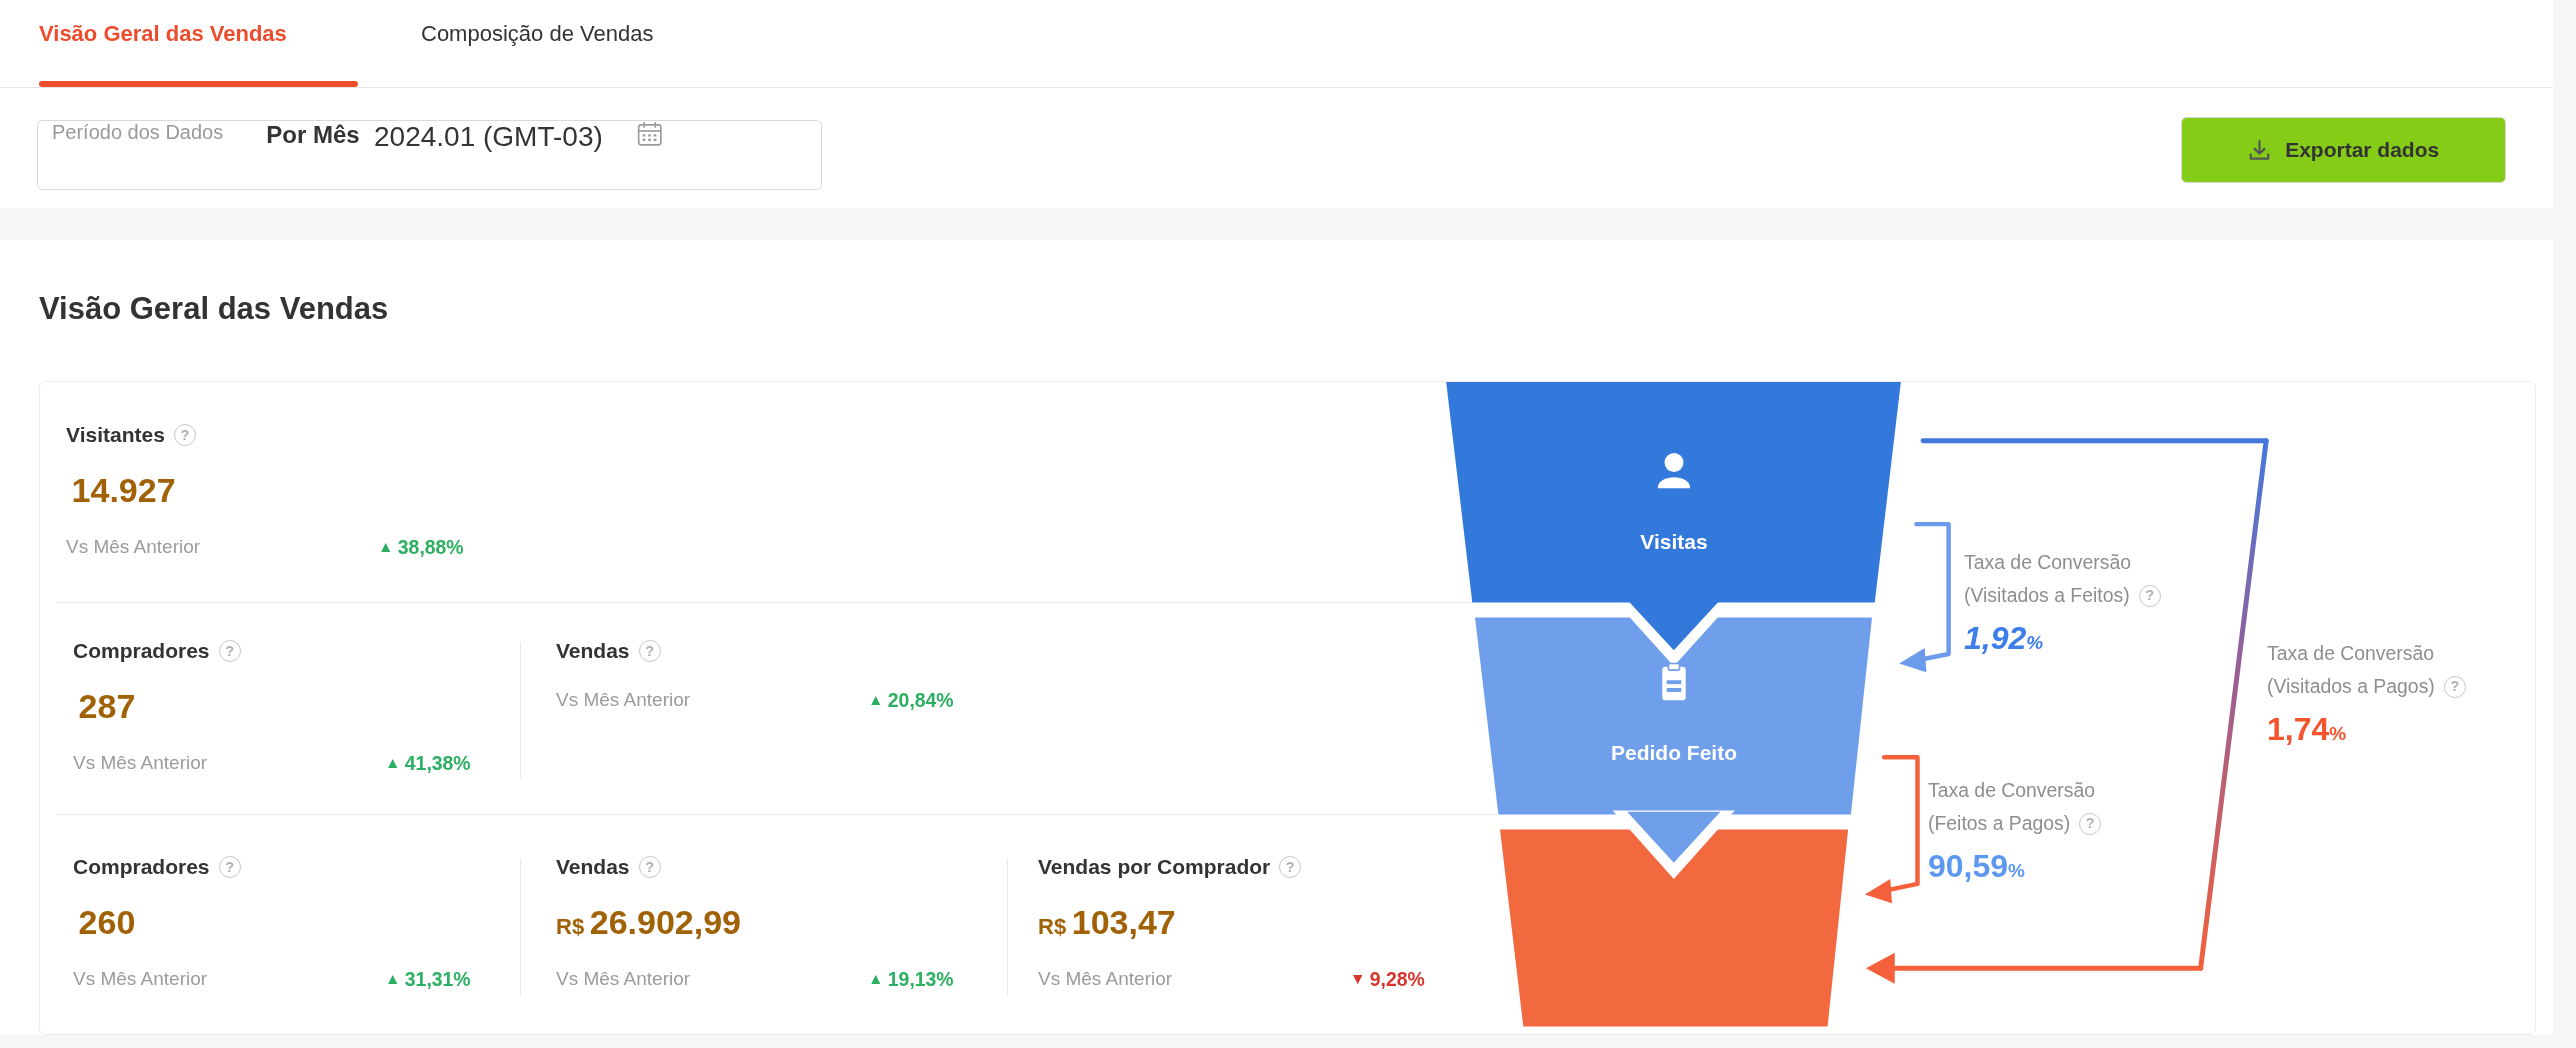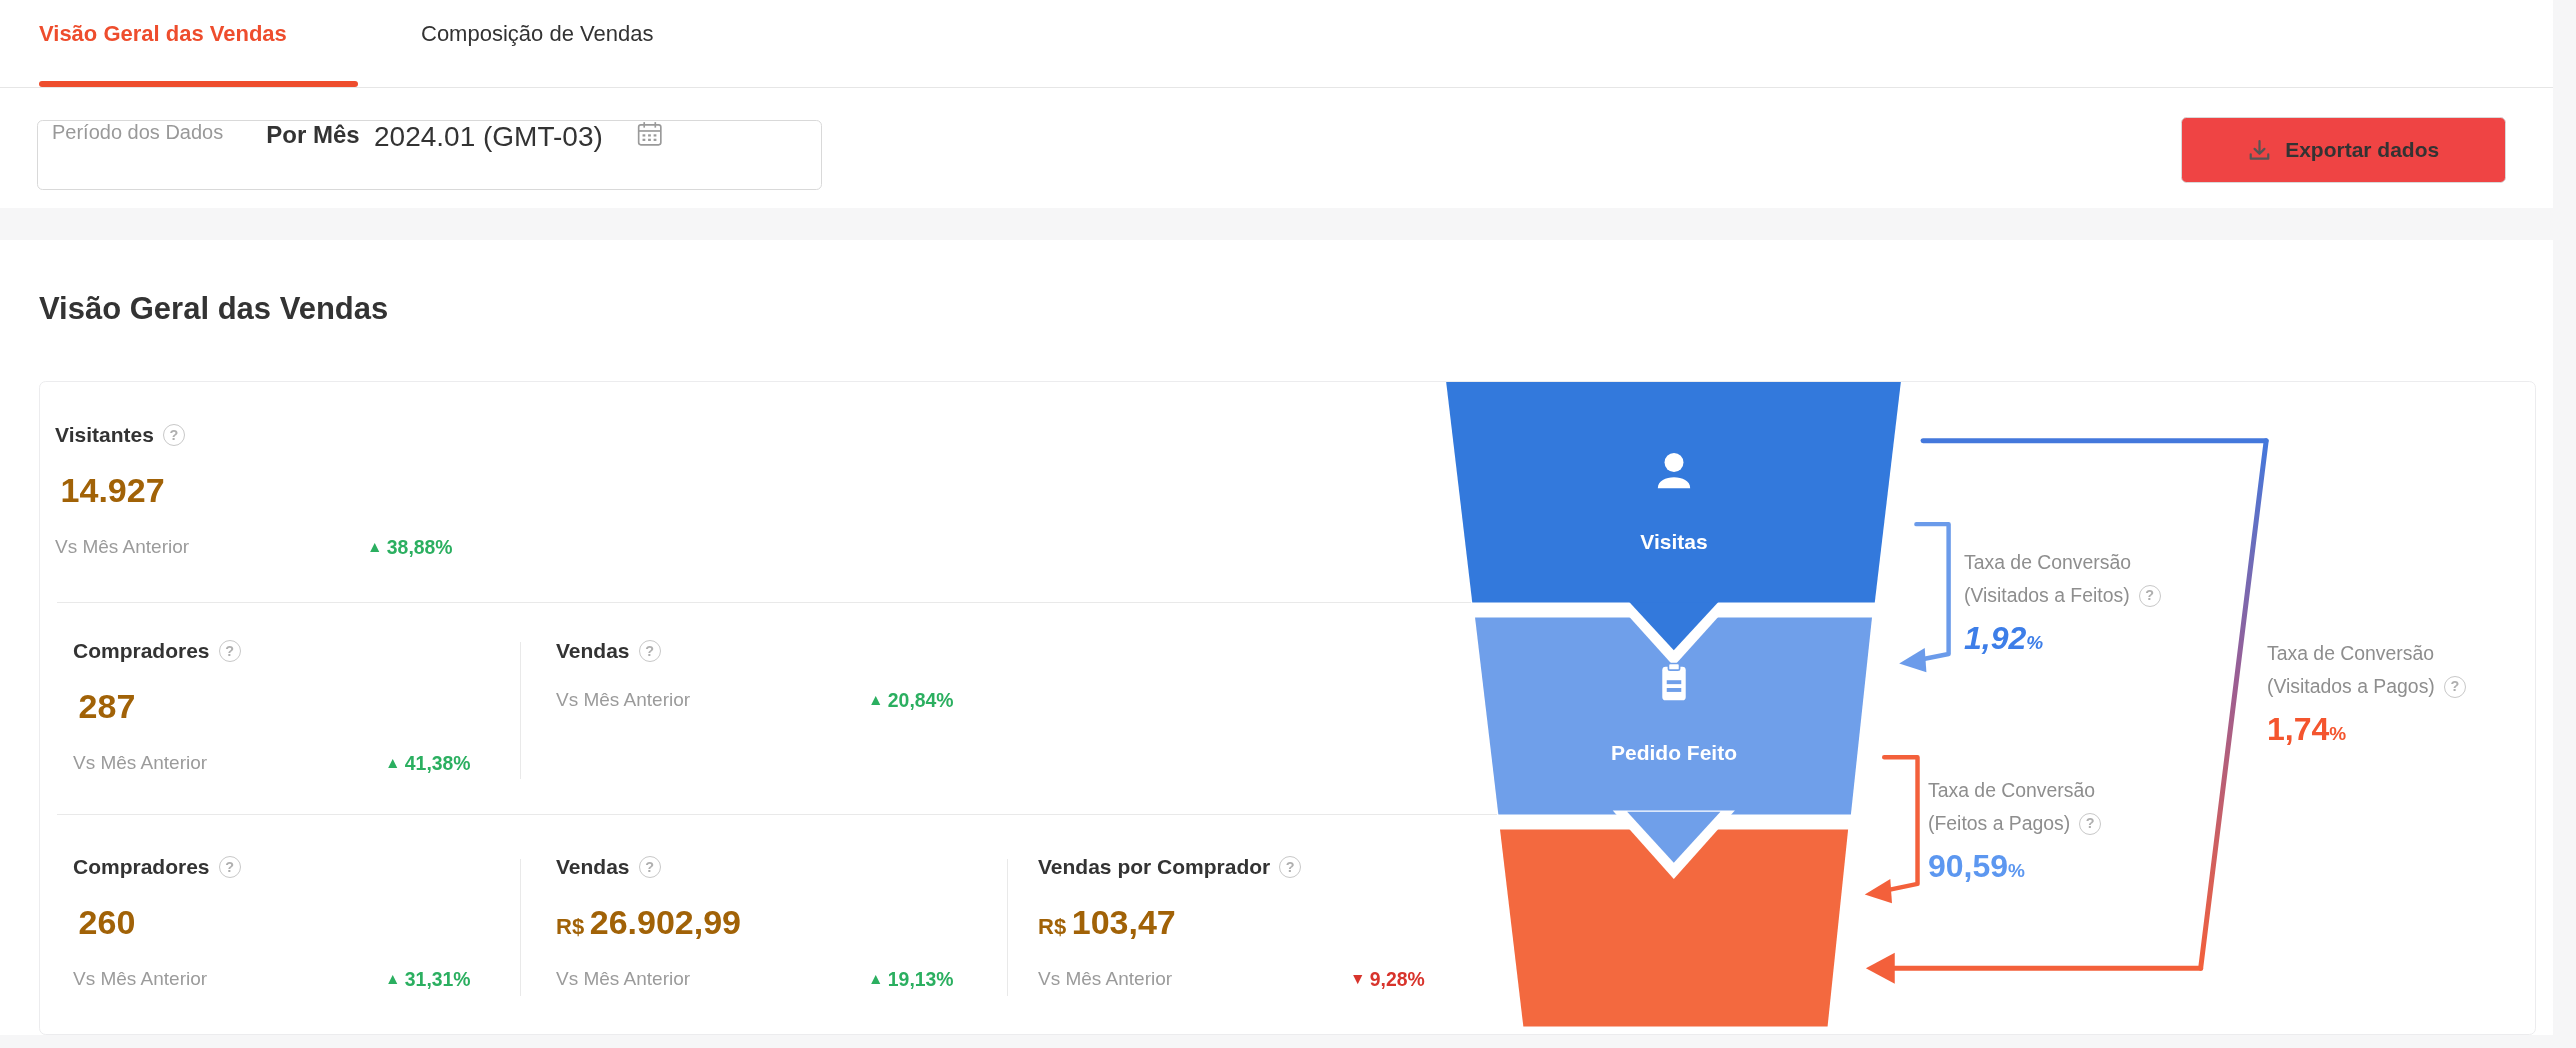--- a/index.html
+++ b/index.html
@@ -15,21 +15,21 @@
   .tabs-border{left:0;top:87px;width:2553px;height:1.1px;background:#E6E6E6;}
 
   .period-bar{left:37px;top:120px;width:785px;height:70px;border:1.1px solid #D9D9D9;border-radius:5.6px;
               display:flex;box-sizing:border-box;padding-left:14px;background:#fff;}
   .period-label{font-size:20px;color:#999;}
   .period-gran{font-size:24px;font-weight:700;color:#333;margin-left:43px;}
   .period-value{font-size:28px;color:#333;margin-left:14.4px;}
   .calendar-icon{margin-left:34px;width:25.5px;height:25.5px;}
 
   .export-btn{left:2181px;top:117px;width:325px;height:66px;border:1.1px solid #D9D9D9;border-radius:5.6px;
-              display:flex;align-items:center;justify-content:center;gap:14.4px;background:#ef4444;box-sizing:border-box;cursor:pointer;}
+              display:flex;align-items:center;justify-content:center;gap:14.4px;background:#84cc16;box-sizing:border-box;cursor:pointer;}
   .export-btn span{font-size:21px;font-weight:600;color:#333;}
 
   .gray-band{left:0;top:208px;width:2576px;height:32px;background:#F6F6F7;}
   .right-gutter{left:2553px;top:0;width:23px;height:1049px;background:#F6F6F7;}
   .bottom-strip{left:0;top:1035px;width:2576px;height:13.3px;background:#F6F6F7;}
 
   .page-title{left:39px;top:291px;font-size:31px;font-weight:700;color:#333;}
 
   
   .card{left:39px;top:381px;width:2497px;height:654px;background:#fff;border:1.1px solid #ECECEE;
@@ -200,21 +200,21 @@
       <span>1,74</span><span class="unit">%</span>
     </div>
   </div>
 
   <div class="abs divider-h" style="left:16.7px;top:220px;width:1414px;"></div>
   <div class="abs divider-h" style="left:16.7px;top:432px;width:1440px;"></div>
   <div class="abs divider-v" style="left:480px;top:260px;height:137px;"></div>
   <div class="abs divider-v" style="left:480px;top:477px;height:137px;"></div>
   <div class="abs divider-v" style="left:967px;top:477px;height:137px;"></div>
 
-  <div class="abs cell" style="left:15px;top:41px;">
+  <div class="abs cell" style="left:26px;top:41px;">
     <div class="m-label-row">
       <span class="m-label">Visitantes</span>
       <span class="help">?</span>
     </div>
     <div class="m-value">
       <span class="m-currency"></span><span>14.927</span>
     </div>
     <div class="m-vs">
       <span>Vs Mês Anterior</span>
       <span class="delta delta-up">

